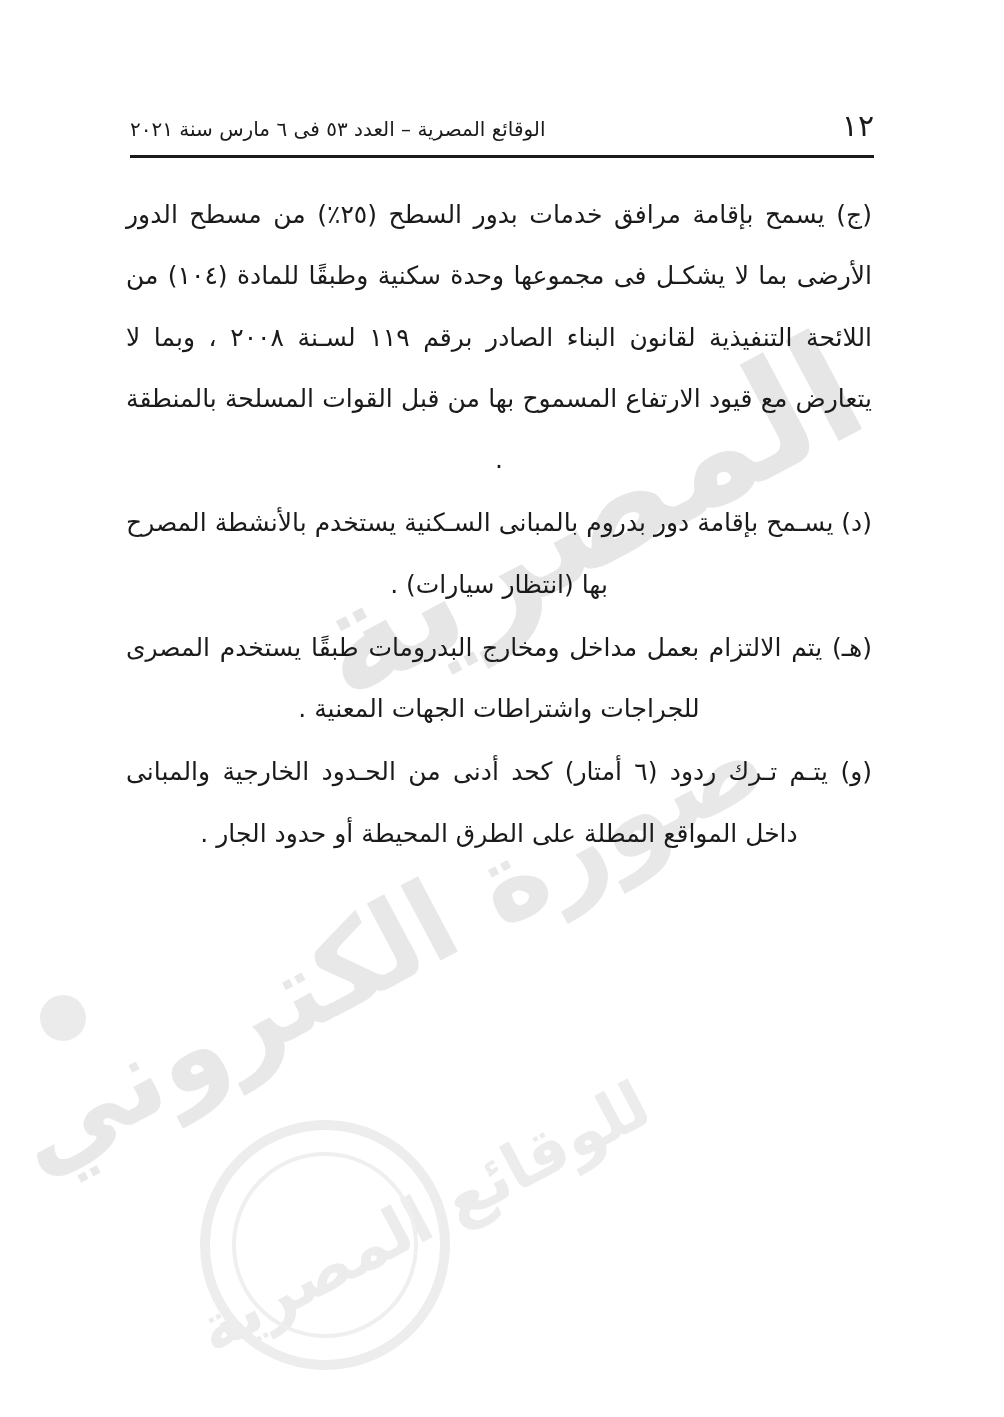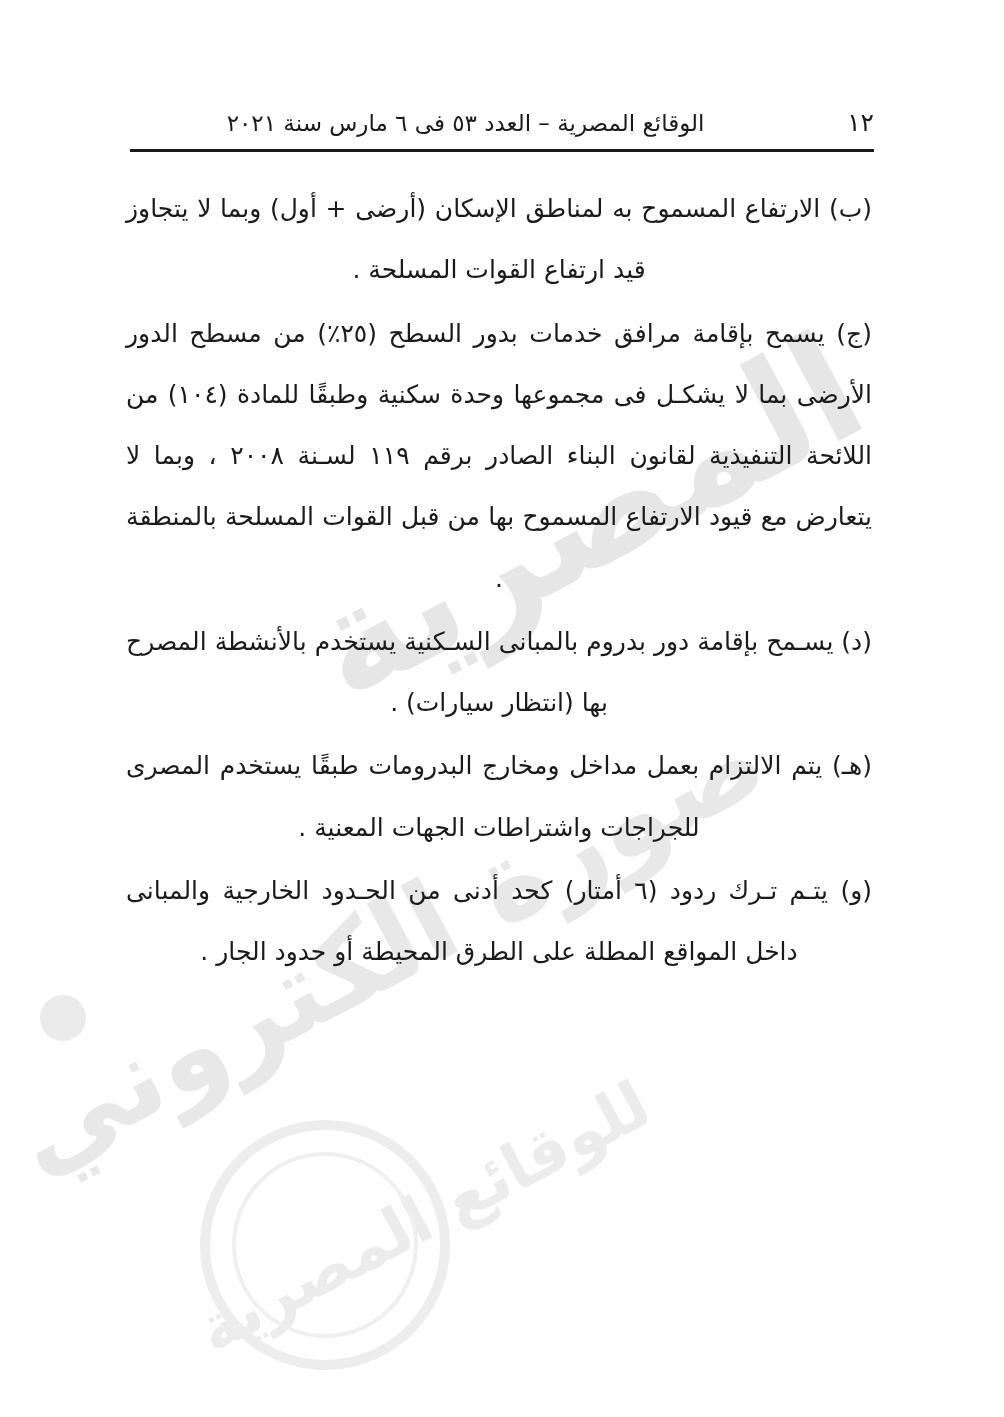--- a/index.html
+++ b/index.html
@@ -88,28 +88,28 @@
   }
   .header {
     margin: 108px 130px 0 130px;
     display: flex;
     align-items: baseline;
     justify-content: flex-start;
     gap: 46px;
     direction: rtl;
   }
   .page-number {
-    font-size: 25px;
+    font-size: 30px;
     letter-spacing: 1px;
     white-space: nowrap;
   }
   .header-title {
-    font-size: 23px;
+    font-size: 20px;
     flex: 1;
-    text-align: center;
+    text-align: left;
     white-space: nowrap;
   }
   .rule {
     margin: 12px 130px 0 130px;
     height: 3px;
     background: #1a1a1a;
   }
 
   .body {
     margin: 26px 132px 0 126px;
@@ -140,20 +140,19 @@
 <div class="page">
 
   <div class="header">
     <div class="page-number">١٢</div>
     <div class="header-title">الوقائع المصرية – العدد ٥٣ فى ٦ مارس سنة ٢٠٢١</div>
   </div>
 
   <div class="rule"></div>
 
   <div class="body">
-    <p class="para">(ب) الارتفاع المسموح به لمناطق الإسكان (أرضى + أول) وبما لا يتجاوز قيد ارتفاع القوات المسلحة .</p>
     <p class="para">(ج) يسمح بإقامة مرافق خدمات بدور السطح (٢٥٪) من مسطح الدور الأرضى بما لا يشكـل فى مجموعها وحدة سكنية وطبقًا للمادة (١٠٤) من اللائحة التنفيذية لقانون البناء الصادر برقم ١١٩ لسـنة ٢٠٠٨ ، وبما لا يتعارض مع قيود الارتفاع المسموح بها من قبل القوات المسلحة بالمنطقة .</p>
     <p class="para">(د) يسـمح بإقامة دور بدروم بالمبانى السـكنية يستخدم بالأنشطة المصرح بها (انتظار سيارات) .</p>
     <p class="para">(هـ) يتم الالتزام بعمل مداخل ومخارج البدرومات طبقًا يستخدم المصرى للجراجات واشتراطات الجهات المعنية .</p>
     <p class="para">(و) يتـم تـرك ردود (٦ أمتار) كحد أدنى من الحـدود الخارجية والمبانى داخل المواقع المطلة على الطرق المحيطة أو حدود الجار .</p>
   </div>
 
 </div>
 
 </body></html>

